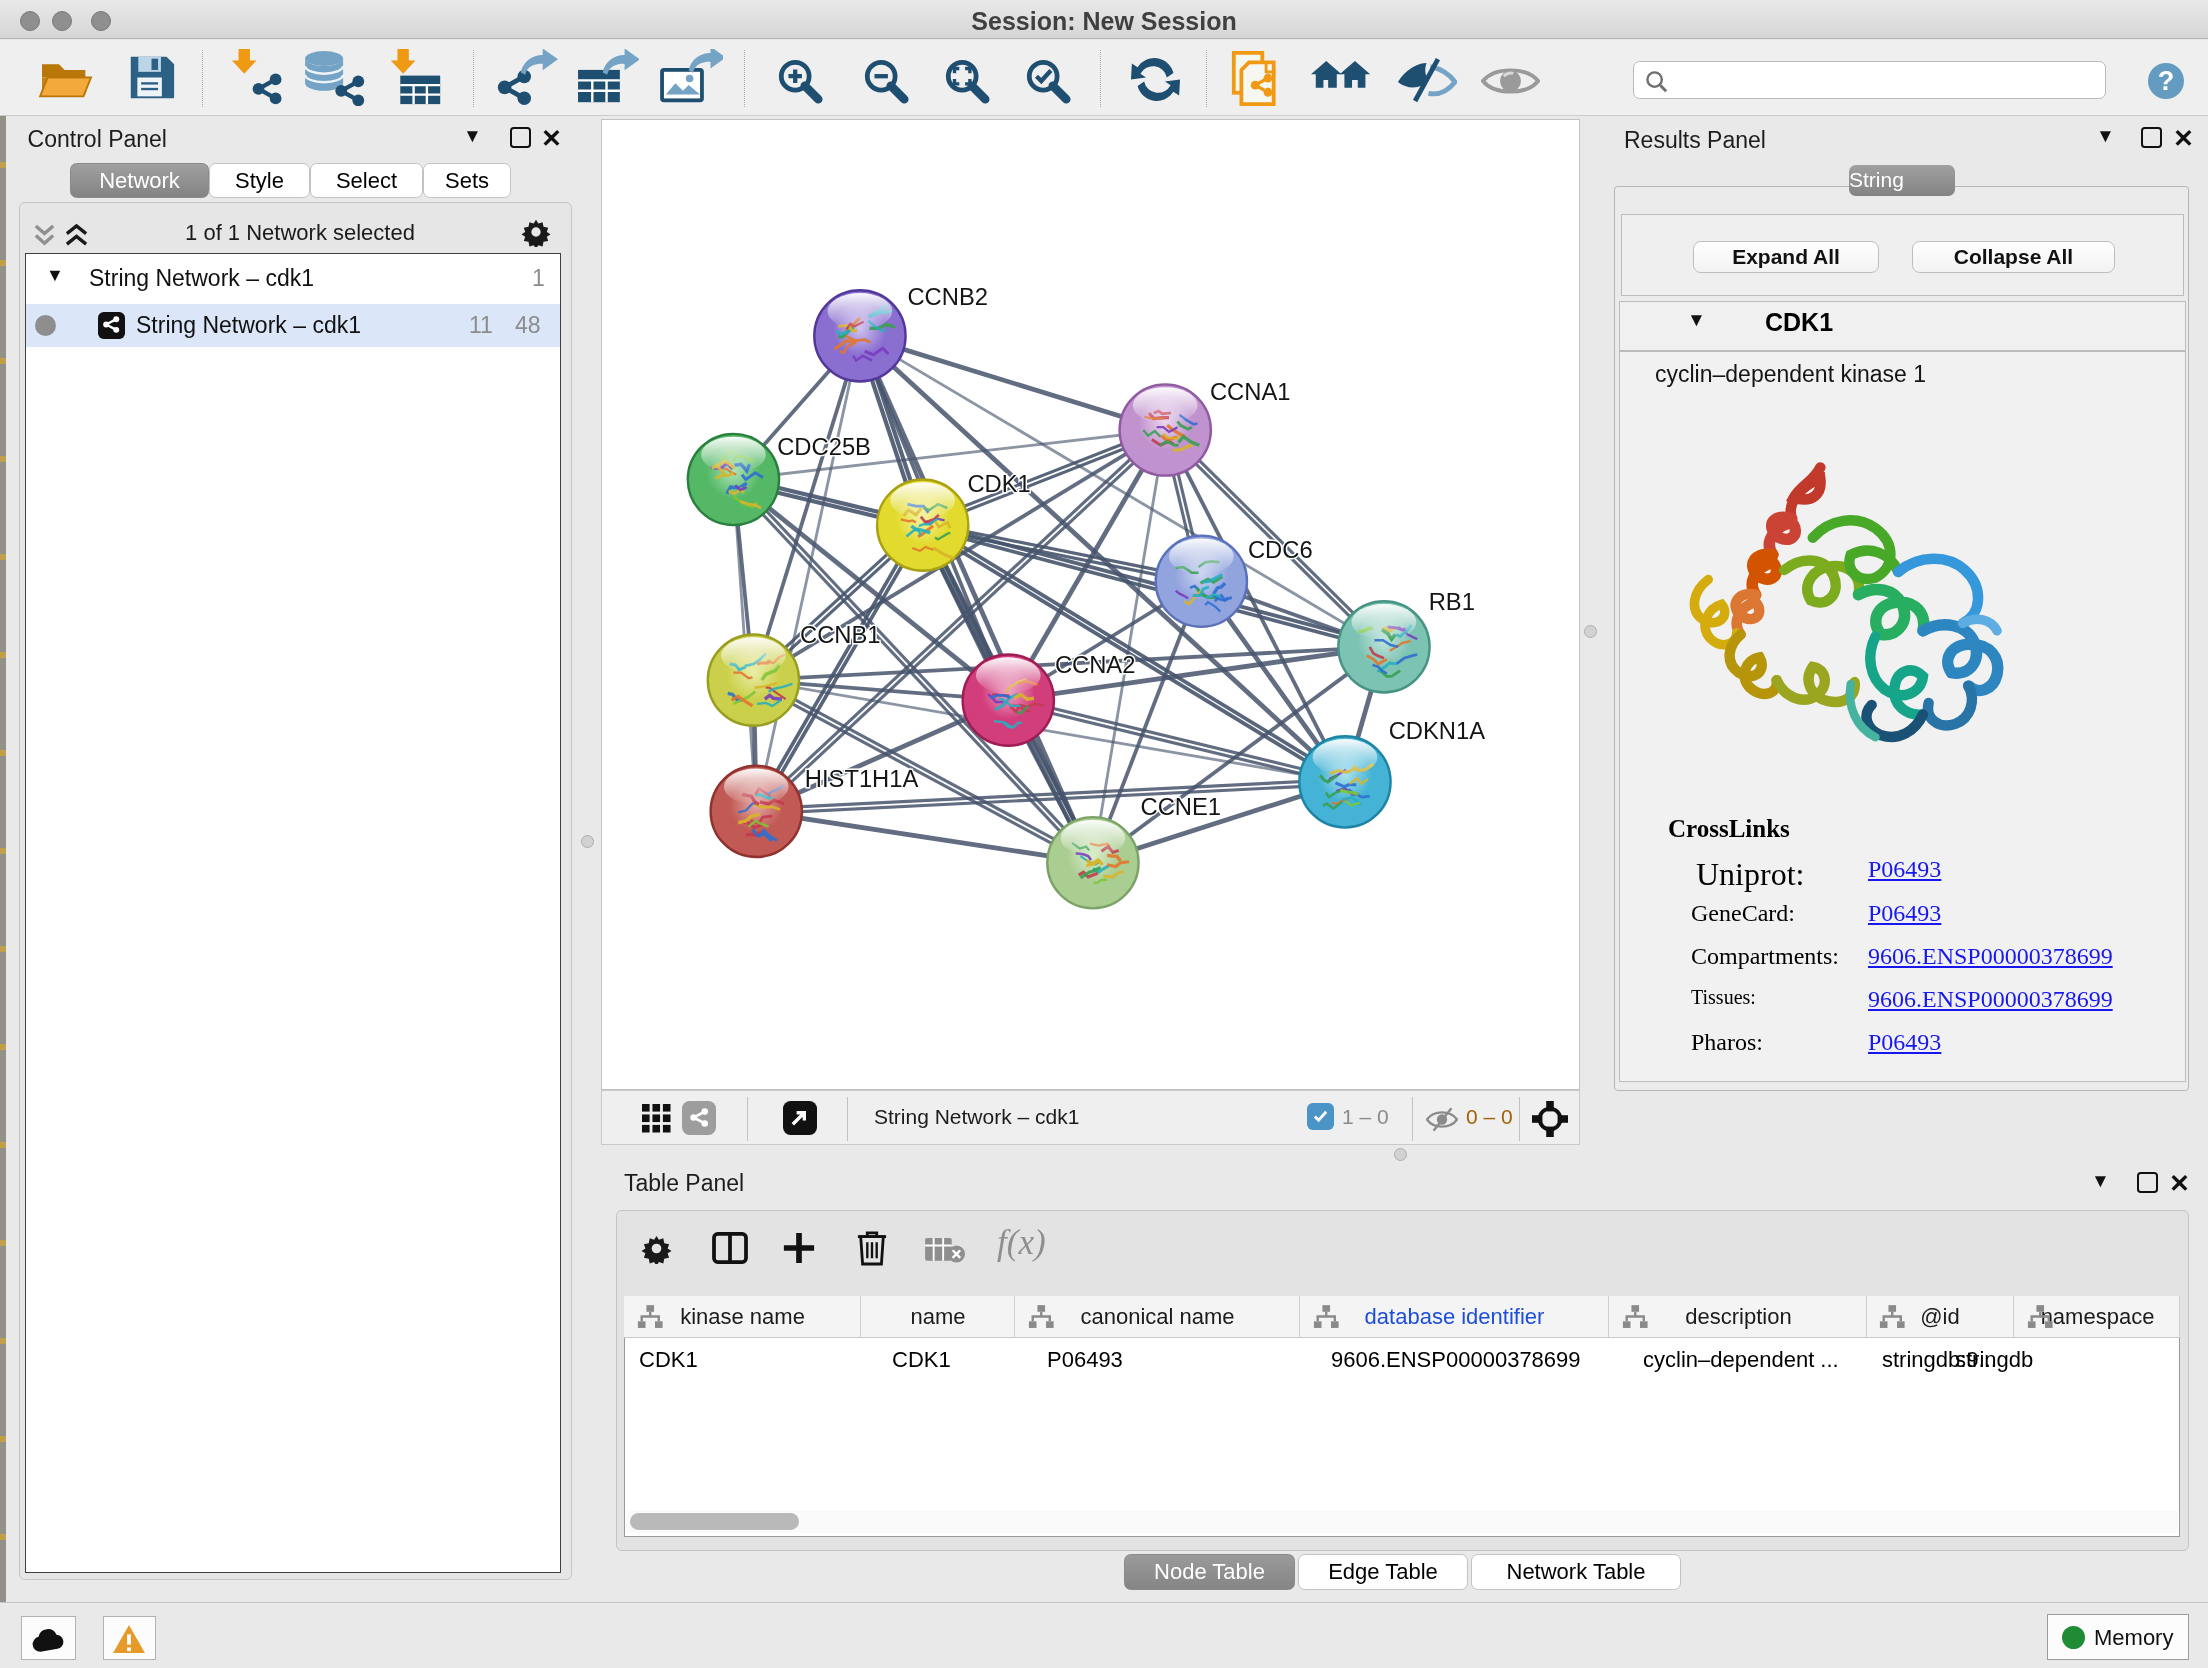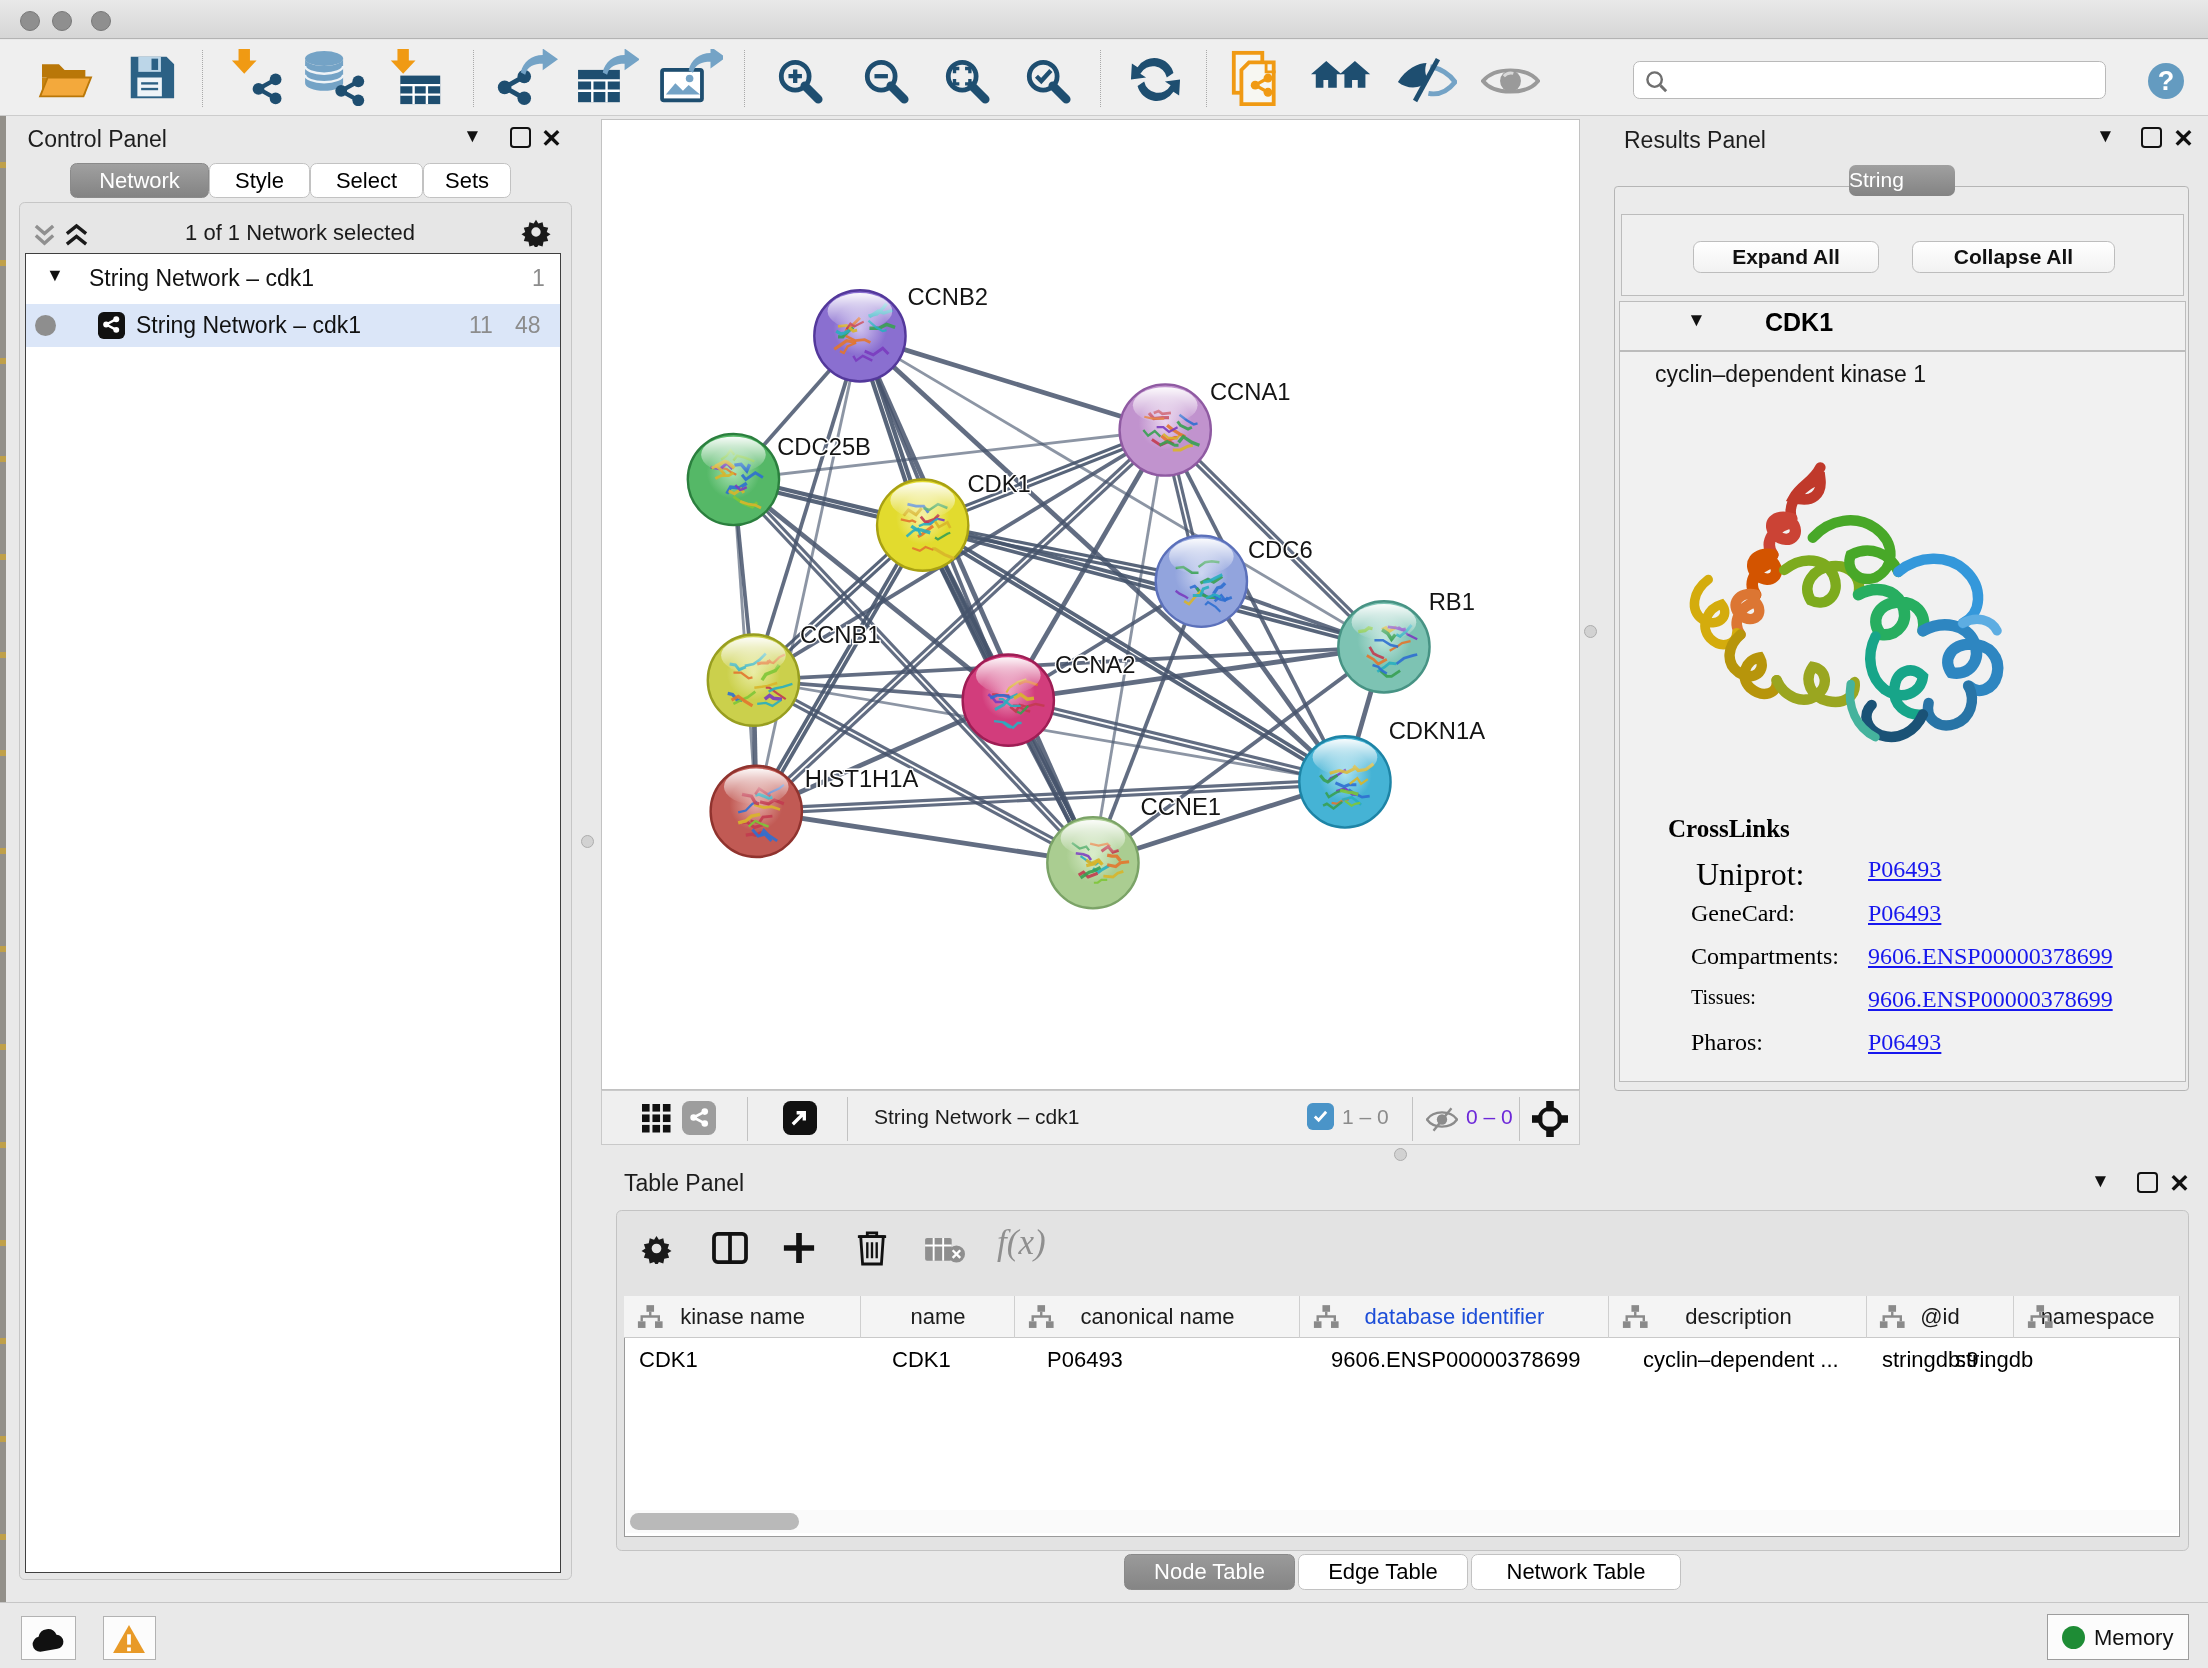--- a/index.html
+++ b/index.html
@@ -25,20 +25,21 @@
 a.lnk{color:#1717ee;text-decoration:underline}
 .serif{font-family:"Liberation Serif",serif}
 .icx{position:absolute;font-size:26px;font-weight:700;color:#111}
 </style></head>
 <body>
 
 <div id="titlebar" class="abs">
  <div class="tl" style="left:20px"></div>
     <div class="tl" style="left:52px"></div>
     <div class="tl" style="left:91px"></div>
+ <div id="titletext">Session: New Session</div>
 </div>
 
 <div id="toolbar" class="abs">
     <div class="vsep" style="left:202px"></div>
     <div class="vsep" style="left:473px"></div>
     <div class="vsep" style="left:744px"></div>
     <div class="vsep" style="left:1100px"></div>
     <div class="vsep" style="left:1206px"></div>
  <div id="searchbox">
       <svg style="position:absolute;left:11.4px;top:7.6px" width="25" height="25" viewBox="0 0 26 26">
@@ -640,21 +641,21 @@
  <svg style="position:absolute;left:710px;top:17px" width="17" height="17" viewBox="0 0 18 18">
       <path d="M3 9 l4 4 8 -9" stroke="#fff" stroke-width="3" fill="none"></path>
     </svg>
  <div style="position:absolute;left:740px;top:14.3px;font-size:21px;color:#8b8b8b">1 – 0</div>
  <div style="position:absolute;left:810px;top:5.7px;height:44px;border-left:1px solid #c2c2c2"></div>
  <svg style="position:absolute;left:824px;top:16px" width="32" height="25" viewBox="0 0 34 26">
       <path d="M1 13 C8 3 26 3 33 13 C26 23 8 23 1 13 z" fill="none" stroke="#8b8b8b" stroke-width="2.5"></path>
       <circle cx="17" cy="13" r="5.5" fill="#8b8b8b"></circle>
       <path d="M27 1 L8 25" stroke="#8b8b8b" stroke-width="2.5"></path>
     </svg>
- <div style="position:absolute;left:864px;top:14.3px;font-size:21px;color:#6d28d9">0 – 0</div>
+ <div style="position:absolute;left:864px;top:14.3px;font-size:21px;color:#a16207">0 – 0</div>
  <div style="position:absolute;left:917px;top:5.7px;height:44px;border-left:1px solid #c2c2c2"></div>
  <svg style="position:absolute;left:930px;top:9.5px" width="36" height="36" viewBox="0 0 38 38">
       <circle cx="19" cy="19" r="11" fill="none" stroke="#111" stroke-width="4"></circle>
       <g fill="#111">
         <rect x="15" y="0" width="8" height="11"></rect>
         <rect x="15" y="27" width="8" height="11"></rect>
         <rect x="0" y="15" width="11" height="8"></rect>
         <rect x="27" y="15" width="11" height="8"></rect>
       </g>
     </svg>

